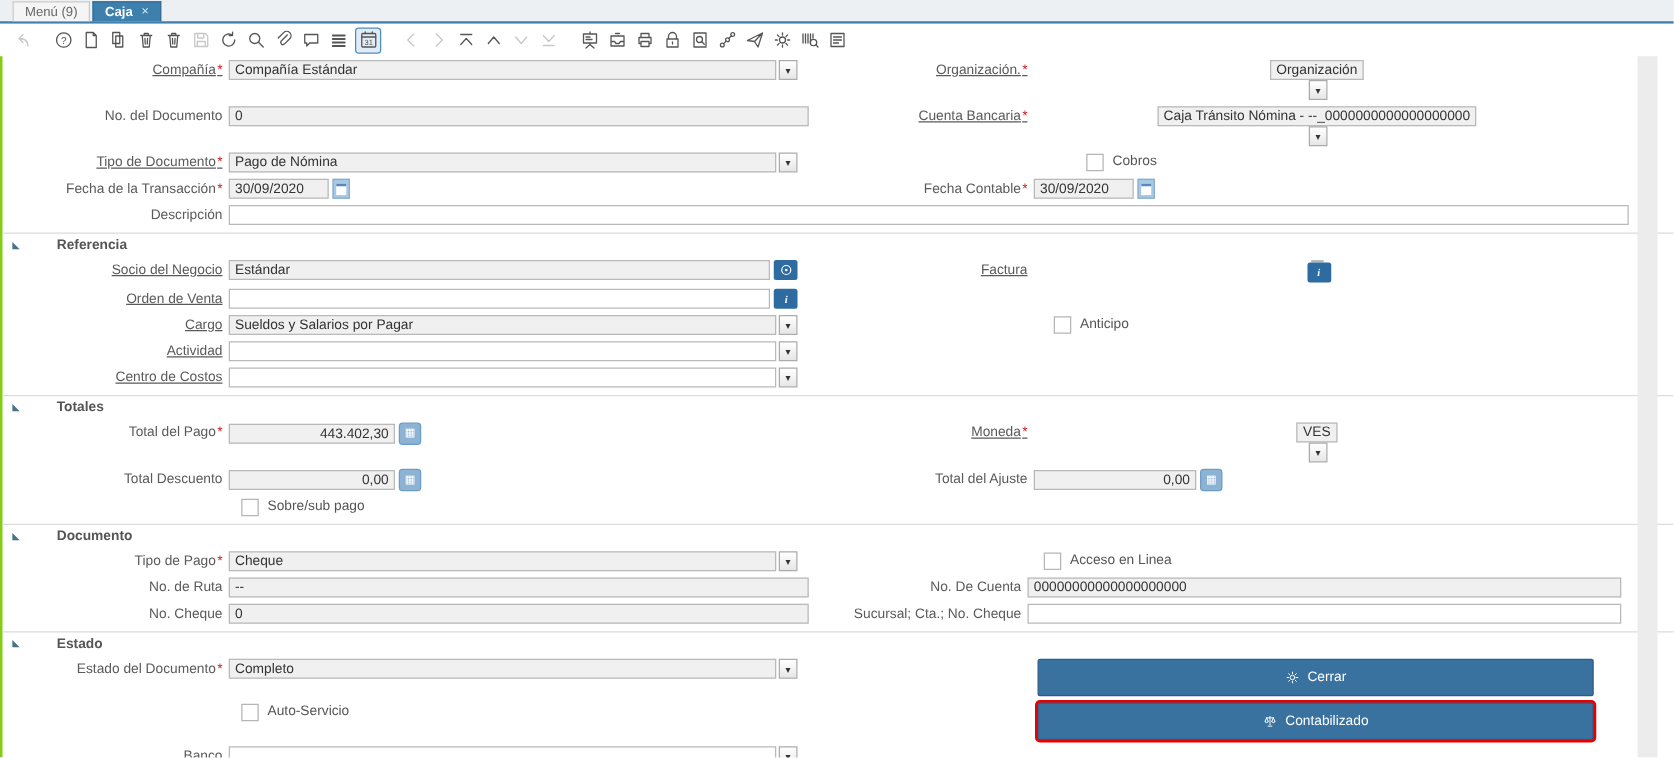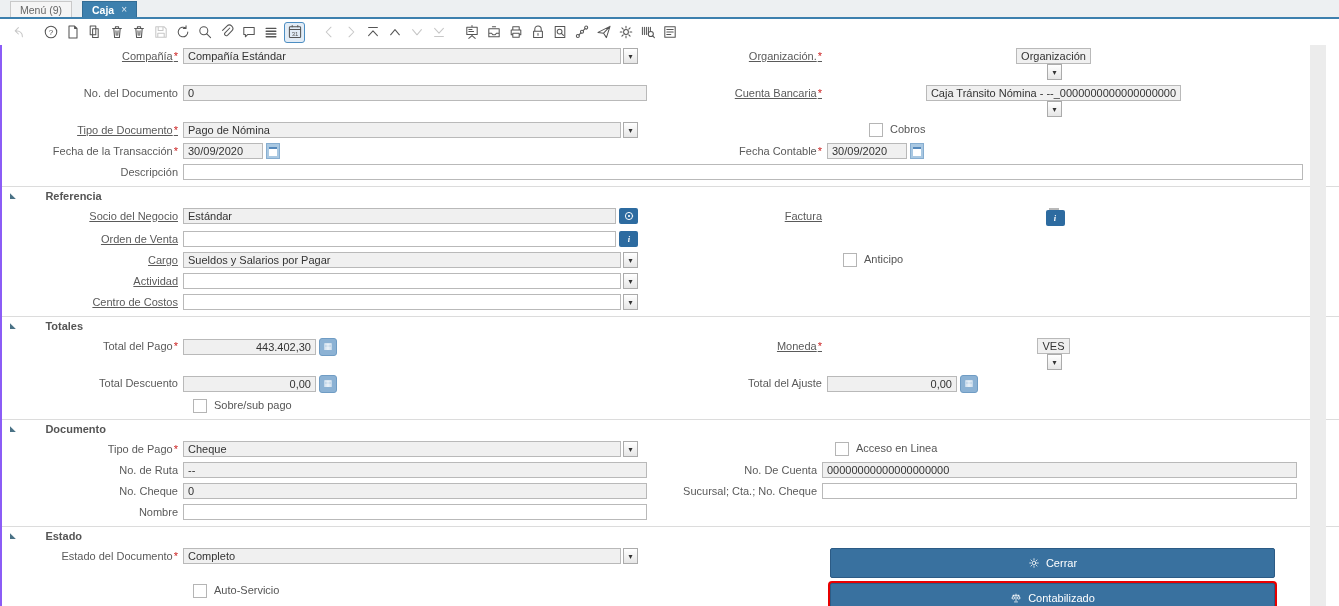--- a/index.html
+++ b/index.html
@@ -1,32 +1,32 @@
 <!DOCTYPE html>
 <html><head>
 <meta charset="utf-8">
 <style>
   html,body{margin:0;padding:0;width:1339px;height:606px;overflow:hidden;
     font-family:"Liberation Sans",sans-serif;font-size:11px;color:#444;background:#fff;}
   
   .tabbar{height:17px;background:#edf0f2;display:flex;align-items:flex-end;padding-left:10px;
-    border-bottom:2px solid #3d80ae;gap:8px;}
+    border-bottom:2px solid #3d80ae;}
   .tab{height:15px;display:flex;align-items:center;padding:0 9px;margin-right:2px;font-size:10.5px;cursor:default;}
   .tab.inactive{background:#f5f5f5;border:1px solid #c9c9c9;border-bottom:none;color:#666;}
   .tab.active{background:#3d80ae;color:#fff;font-weight:bold;border:1px solid #336d95;border-bottom:none;}
   .tabclose{margin-left:7px;font-size:10px;font-weight:normal;color:#dce8f2;}
   
   .toolbar{height:26px;display:flex;align-items:center;padding-left:7px;background:#fff;}
   .tbi{width:17px;height:17px;margin:0 2.5px;color:#555;display:inline-flex;align-items:center;justify-content:center;}
   .tbi svg{width:16px;height:16px;display:block;}
   .tbi.disabled{color:#c7c7c7;}
   .tbi.selected{border:1px solid #4d8ec2;background:#e2ecf6;border-radius:3px;padding:1px;}
   .tbi.gap{margin-left:13px;}
   
-  .form{position:relative;border-left:2px solid #8b5cf6;height:561px;padding-top:3px;box-sizing:border-box;}
+  .form{position:relative;border-left:2px solid #84cc16;height:561px;padding-top:3px;box-sizing:border-box;}
   .vscroll{position:absolute;top:0;right:13px;width:16px;height:561px;background:#ececec;}
   .frow{display:flex;margin-bottom:5px;align-items:flex-start;}
   .lhalf{width:645px;display:flex;flex:none;}
   .rhalf{display:flex;flex:none;width:660px;}
   .lbl{width:176px;text-align:right;padding-right:5px;padding-top:2px;color:#5a5a5a;white-space:nowrap;flex:none;}
   .rhalf .lbl{width:175px;}
   .req::after{content:"*";color:#cc2222;margin-left:1px;}
   .link{text-decoration:underline;cursor:pointer;}
   .fwrap{display:flex;align-items:center;}
   .w-std{width:455px;}
@@ -496,28 +496,20 @@
         </div>
       </div>
       <div class="rhalf">
         <span class="lbl" style="width:170px;"><span>Sucursal; Cta.; No. Cheque</span></span>
         <div class="fwrap w-rtext">
           <div class="fld"></div>
         </div>
       </div>
     </div>
 
-    <div class="frow">
-      <div class="lhalf">
-        <span class="lbl"><span>Nombre</span></span>
-        <div class="fwrap w-text-l">
-          <div class="fld"></div>
-        </div>
-      </div>
-    </div>
   </div>
 
   <div class="sect">
     <div class="shead">
       <span class="tri">◢</span>
       <span>Estado</span>
     </div>
 
     <div class="frow">
       <div class="lhalf">

